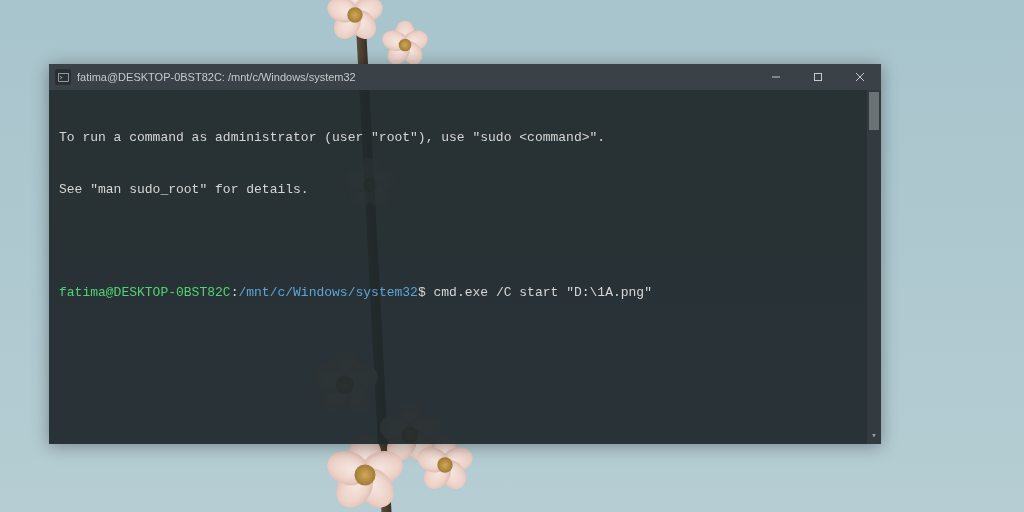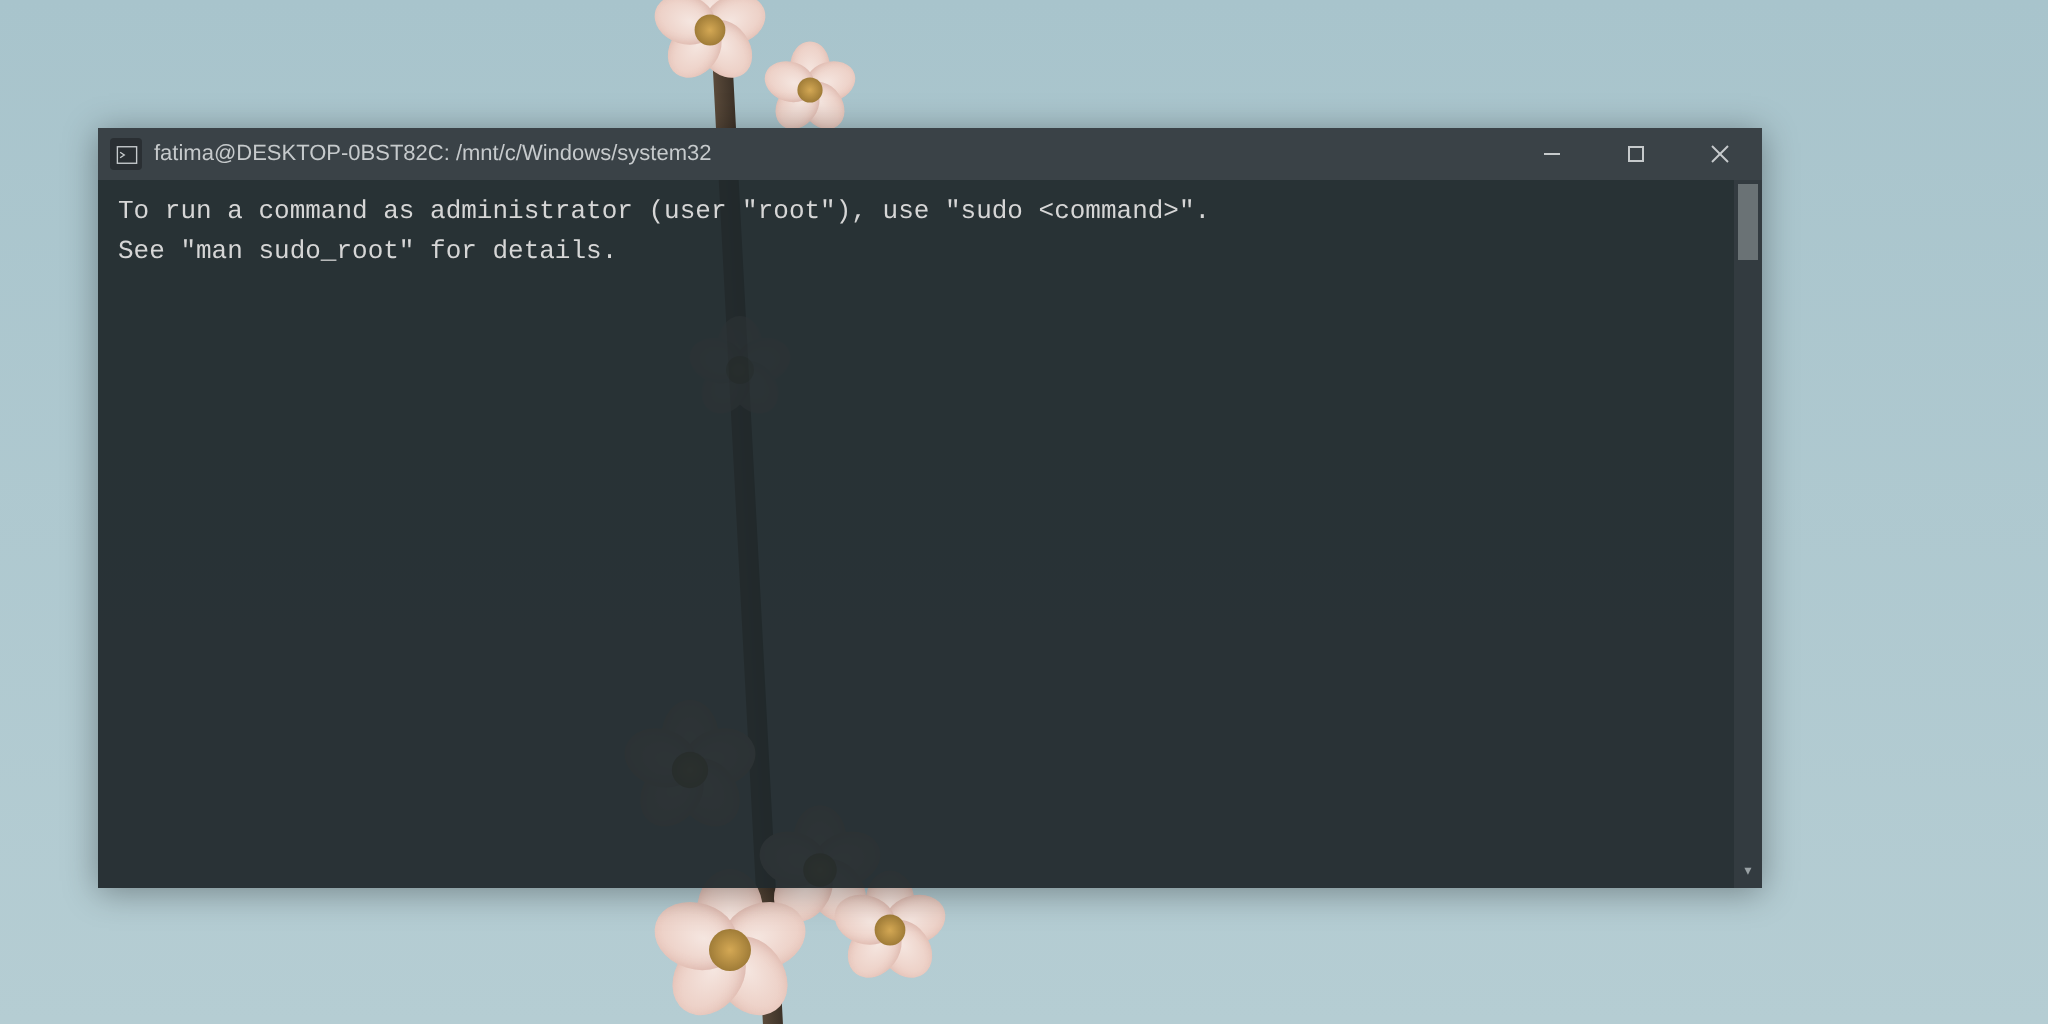--- a/index.html
+++ b/index.html
@@ -143,21 +143,21 @@
       height: 14px;
       display: flex;
       align-items: center;
       justify-content: center;
       color: #9aa2a5;
       font-size: 9px;
     }
     .scroll-arrow.up { top: 0; }
     .scroll-arrow.down { bottom: 0; }
 
-    .line { white-space: pre; }
+    .line { white-space: pre; margin-top: 32px; }
     .prompt-user { color: #52d273; }
     .prompt-path { color: #5aa6d8; }
     .prompt-dollar { color: #d6d6d6; }
     .cmd-text { color: #d6d6d6; }
   </style>
 </head>
 <body>
 
 <div class="flower-branch">
   <div class="branch"></div>
@@ -244,20 +244,21 @@
           <line x1="1" y1="1" x2="9" y2="9" stroke="currentColor" stroke-width="1"></line>
           <line x1="9" y1="1" x2="1" y2="9" stroke="currentColor" stroke-width="1"></line>
         </svg>
     </div>
   </div>
 
   <div class="terminal-body">
     <div class="line">To run a command as administrator (user "root"), use "sudo &lt;command&gt;".</div>
     <div class="line">See "man sudo_root" for details.</div>
     <div class="line">&nbsp;</div>
+    <div class="line"><span class="prompt-user">fatima@DESKTOP-0BST82C</span><span class="prompt-dollar">:</span><span class="prompt-path">/mnt/c/Windows/system32</span><span class="prompt-dollar">$</span><span class="cmd-text"> cmd.exe /C start "D:\1A.png"</span></div>
 
     <div class="scrollbar-track">
       <div class="scroll-arrow up">▴</div>
       <div class="scrollbar-thumb"></div>
       <div class="scroll-arrow down">▾</div>
     </div>
   </div>
 </div>
 
 </body></html>

